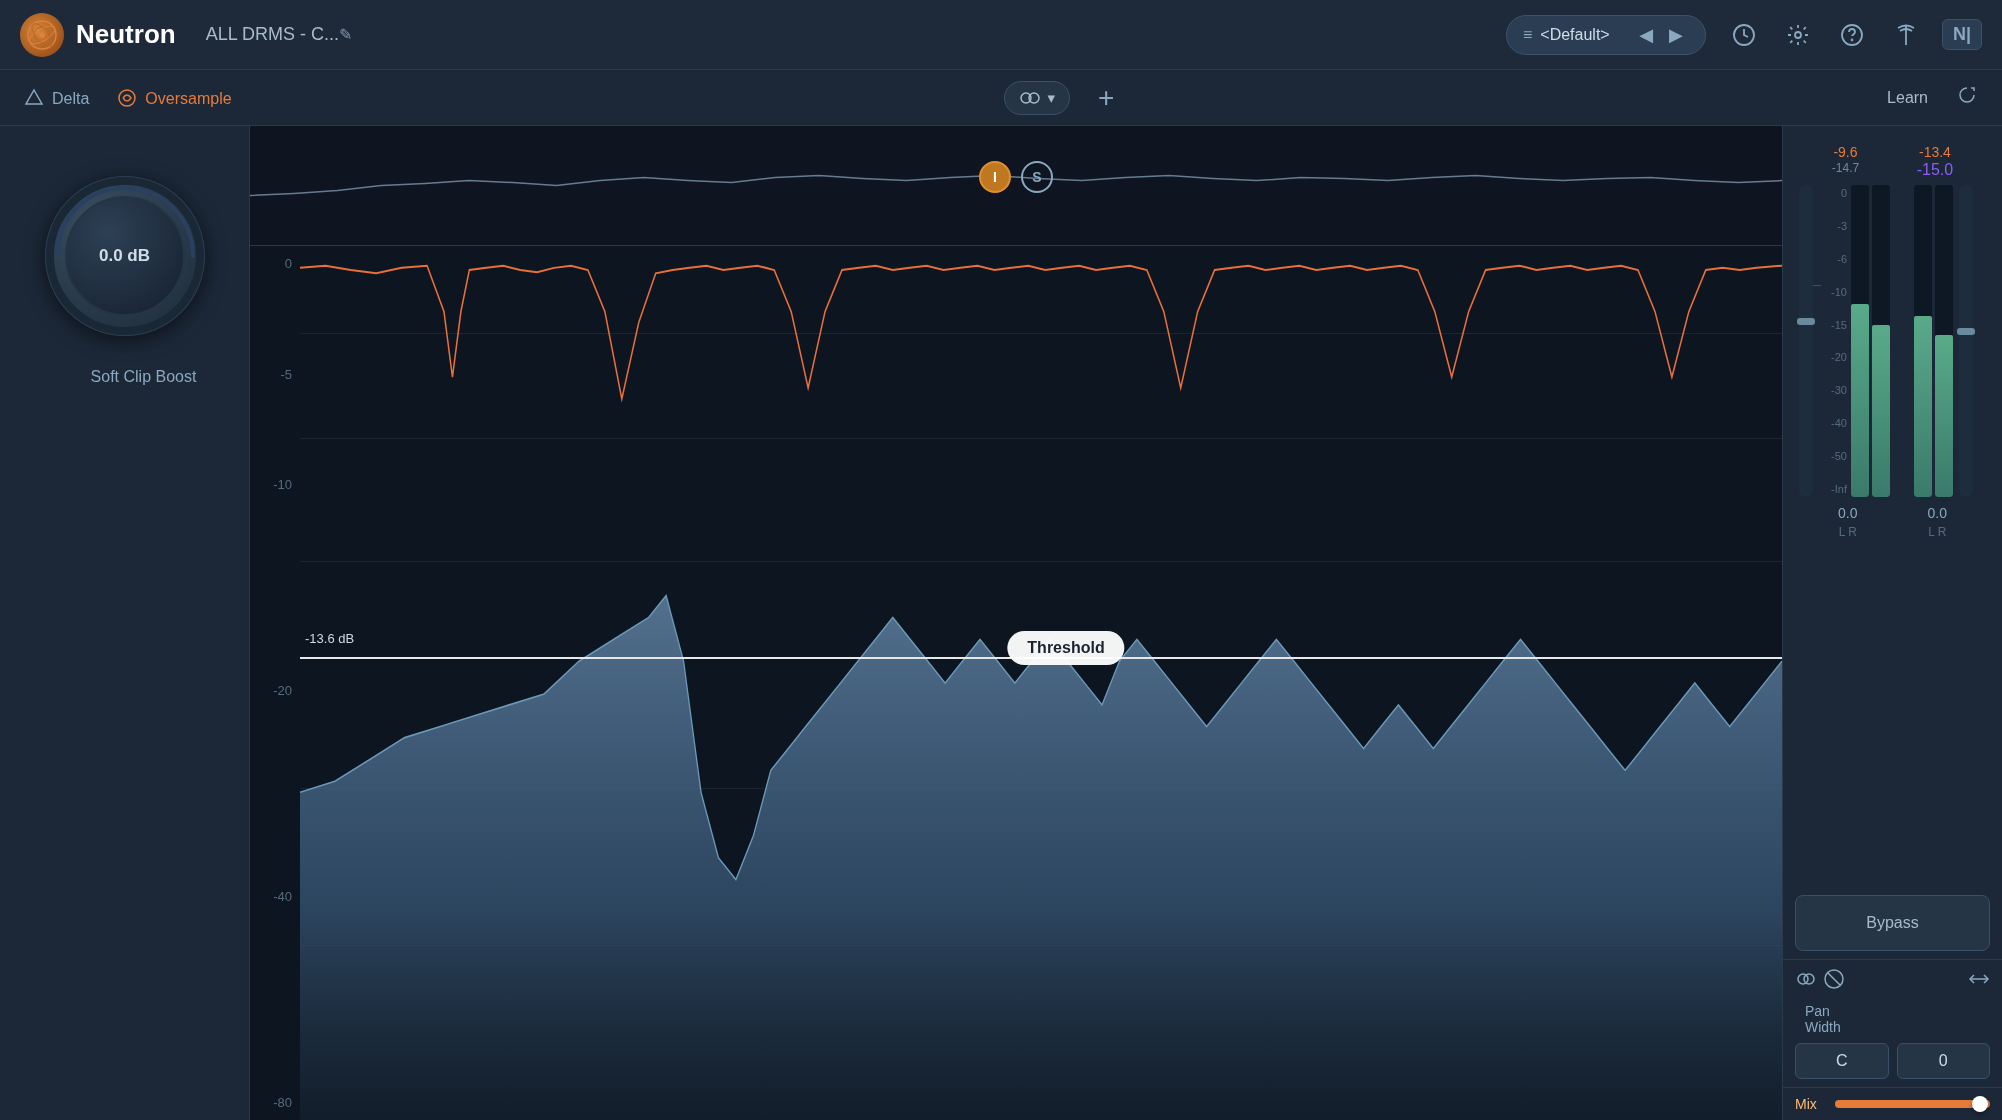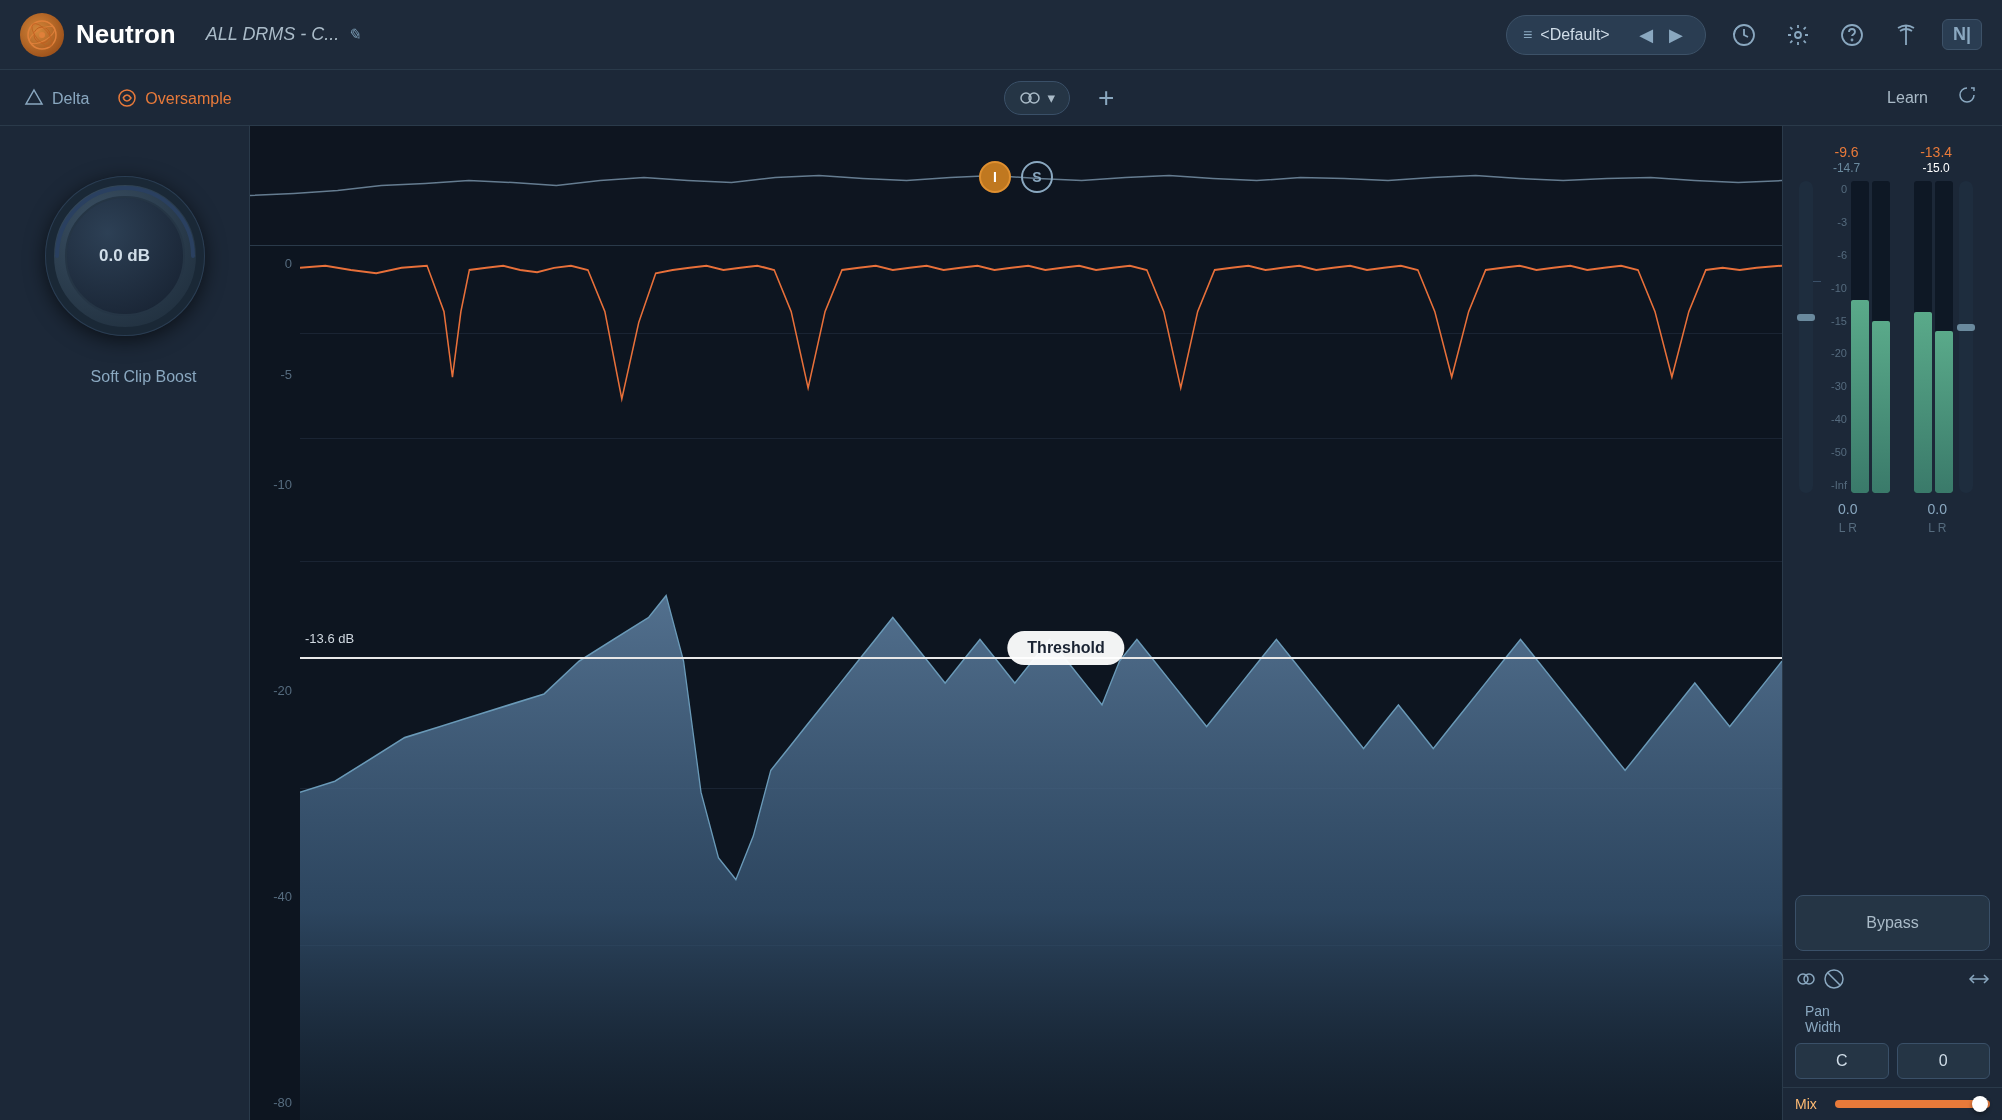--- a/index.html
+++ b/index.html
@@ -40,22 +40,20 @@
     .logo-text {
       font-size: 26px;
       font-weight: bold;
       color: #ffffff;
     }
     .track-name {
       font-size: 18px;
       color: #aabbc8;
       display: flex;
       align-items: center;
-      gap: 8px;
-      font-style: italic;
     }
     .pencil-icon {
       color: #7a9ab2;
       font-size: 16px;
       cursor: pointer;
     }
     .header-spacer { flex: 1; }
     .preset-area {
       display: flex;
       align-items: center;
@@ -729,21 +727,21 @@
 
     <div class="meters-section">
 
       <div style="display:flex; justify-content:space-around; padding:8px 10px 2px; font-size:13px;">
         <div style="display:flex;flex-direction:column;align-items:center;gap:1px;">
           <span style="font-size:14px;color:#e87a3a;">-9.6</span>
           <span style="font-size:12px;color:#6a8a9e;">-14.7</span>
         </div>
         <div style="display:flex;flex-direction:column;align-items:center;gap:1px;">
           <span style="font-size:14px;color:#e87a3a;">-13.4</span>
-          <span style="font-size:12px;color:#ffffff;">-15.0</span>
+          <span style="font-size:16px;color:#8b5cf6;">-15.0</span>
         </div>
       </div>
 
       <div style="display:flex; align-items:stretch; height:320px; padding:4px 6px; gap:4px;">
 
         <div style="width:14px; background:#1e2d3e; border-radius:7px; position:relative; margin-right:2px;">
           <div style="position:absolute; bottom:55%; left:-2px; width:18px; height:7px; background:#6a8a9e; border-radius:3px; cursor:pointer;"></div>
 
           <div style="position:absolute; top:32%; left:14px; width:8px; height:1px; background:#3a5068;"></div>
         </div>

